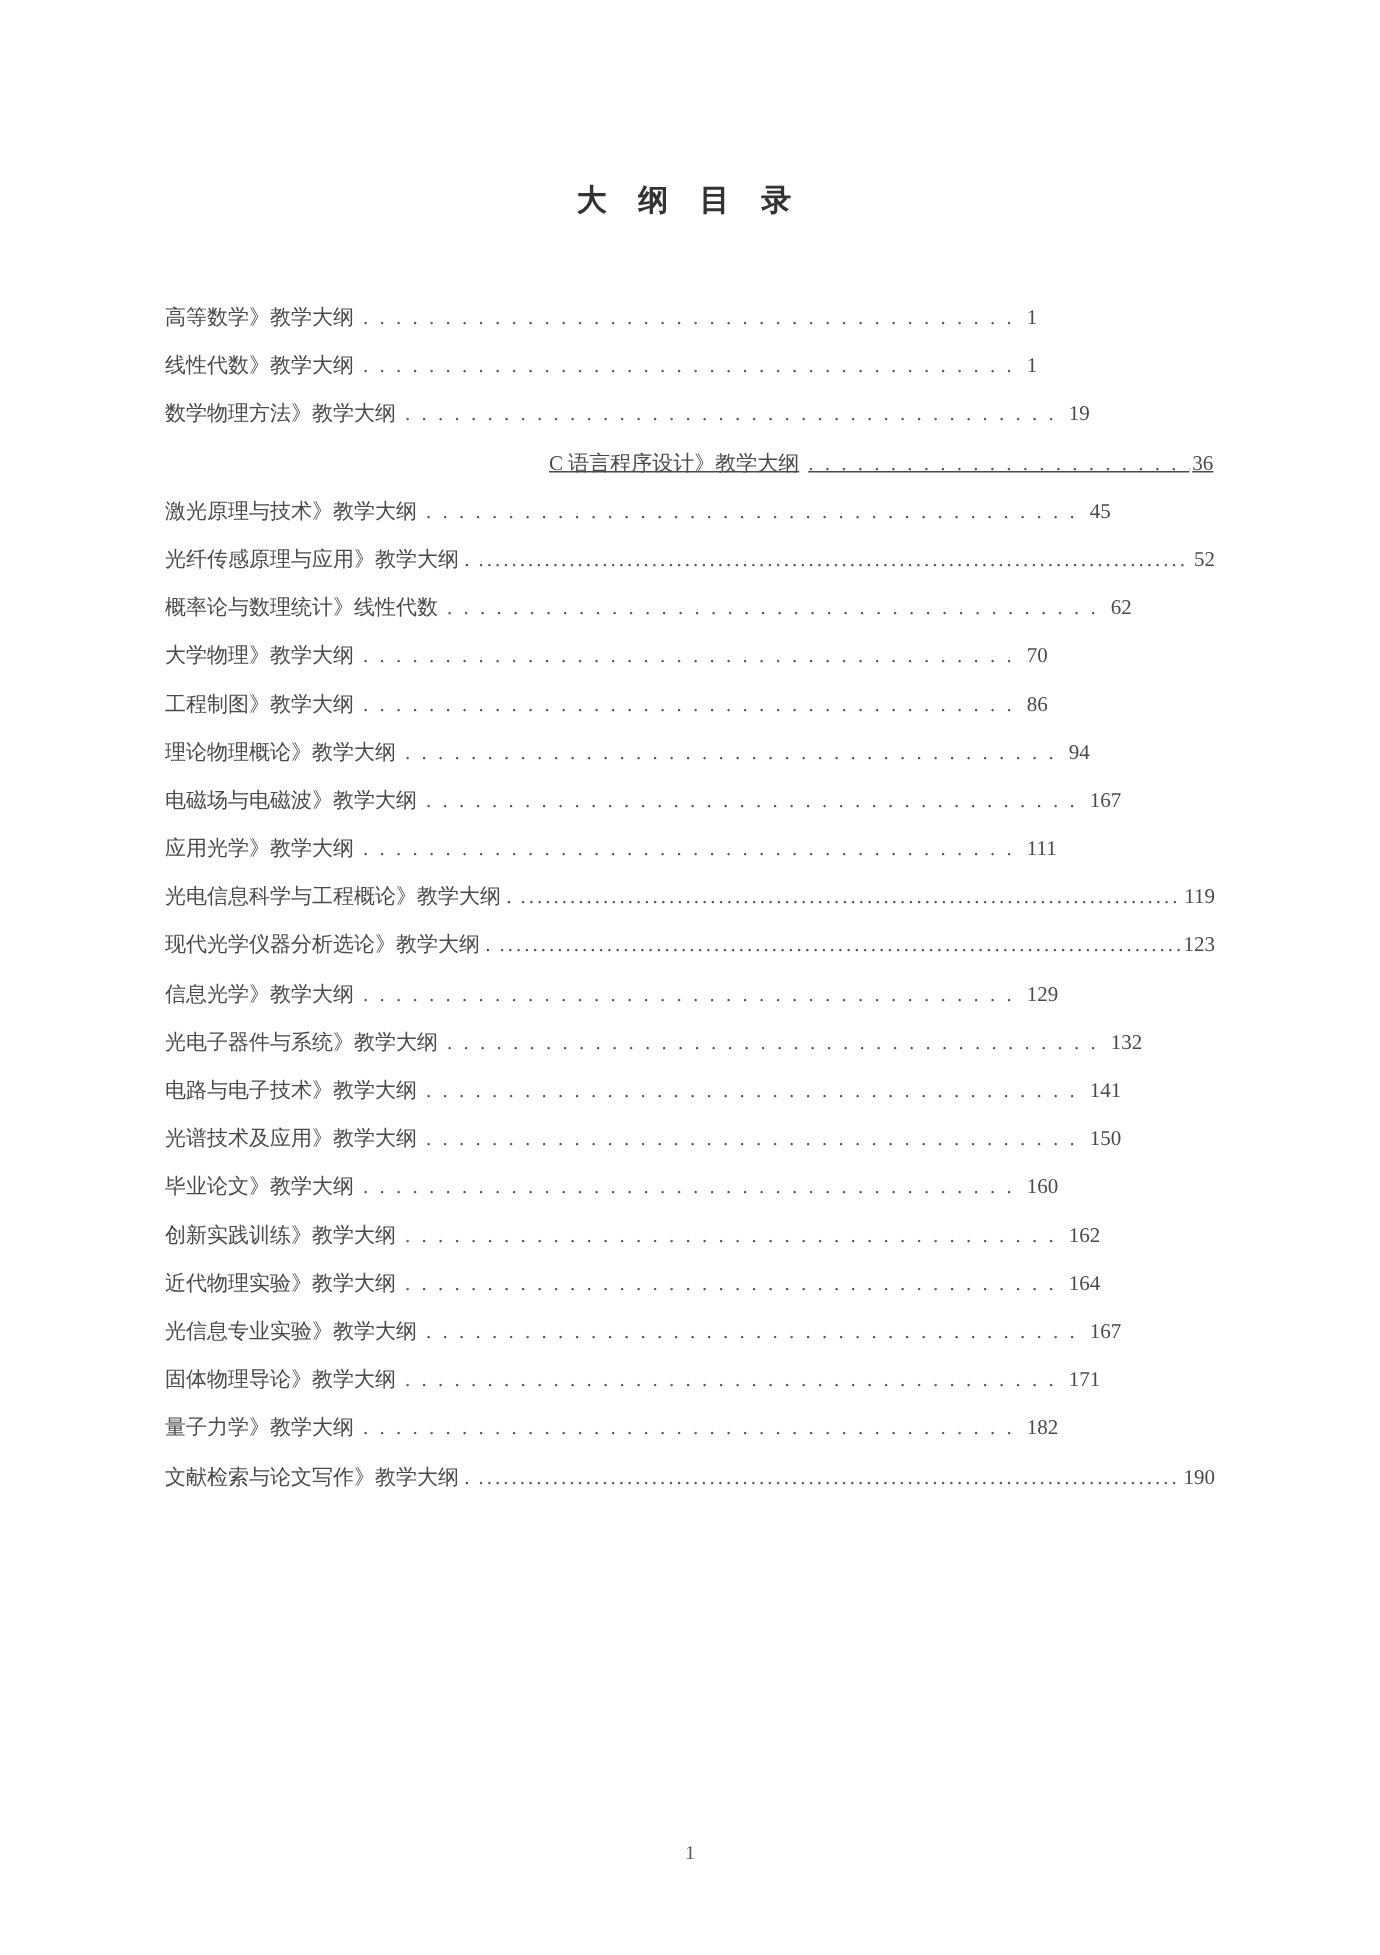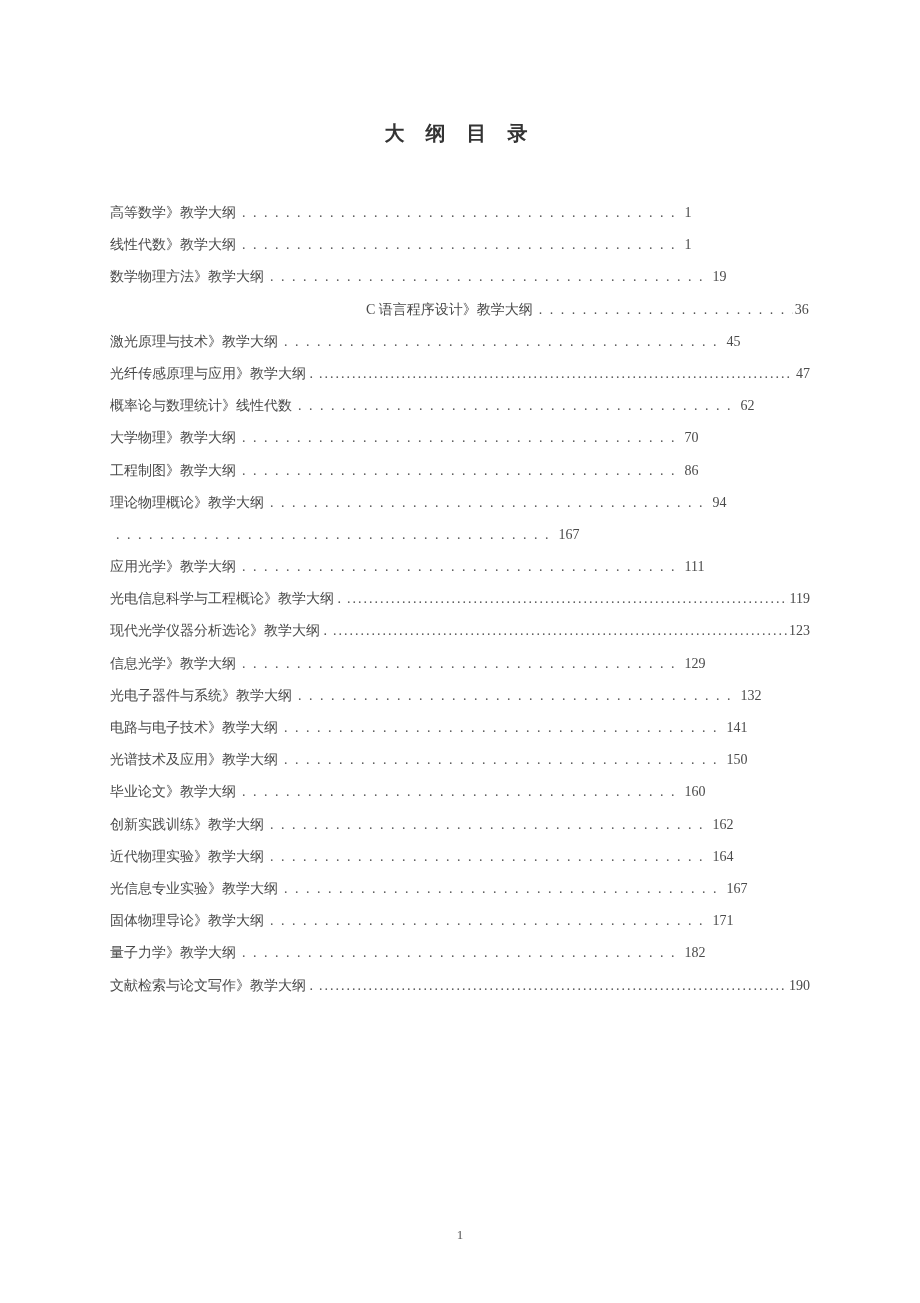--- a/index.html
+++ b/index.html
@@ -30,20 +30,21 @@
     .toc-entry {
       display: flex;
       align-items: baseline;
       font-size: 14px;
       line-height: 2.3;
       color: #4a4a4a;
       white-space: nowrap;
     }
     .toc-entry.indented {
       padding-left: 256px;
+      text-decoration: underline;
     }
     .toc-entry.indented .toc-leader {
       max-width: 260px;
     }
     .toc-label {
       flex: 0 0 auto;
     }
     .toc-leader {
       flex: 0 1 auto;
       overflow: hidden;
@@ -92,21 +93,21 @@
       <span class="toc-page">36</span>
     </div>
     <div class="toc-entry">
       <span class="toc-label">激光原理与技术》教学大纲</span>
       <span class="toc-leader"> .  .  .  .  .  .  .  .  .  .  .  .  .  .  .  .  .  .  .  .  .  .  .  .  .  .  .  .  .  .  .  .  .  .  .  .  .  .  .  .</span>
       <span class="toc-page">45</span>
     </div>
     <div class="toc-entry">
       <span class="toc-label">光纤传感原理与应用》教学大纲 .</span>
       <span class="toc-leader">......................................................................................</span>
-      <span class="toc-page">47</span>
+      <span class="toc-page">52</span>
     </div>
     <div class="toc-entry">
       <span class="toc-label">概率论与数理统计》线性代数</span>
       <span class="toc-leader"> .  .  .  .  .  .  .  .  .  .  .  .  .  .  .  .  .  .  .  .  .  .  .  .  .  .  .  .  .  .  .  .  .  .  .  .  .  .  .  .</span>
       <span class="toc-page">62</span>
     </div>
     <div class="toc-entry">
       <span class="toc-label">大学物理》教学大纲</span>
       <span class="toc-leader"> .  .  .  .  .  .  .  .  .  .  .  .  .  .  .  .  .  .  .  .  .  .  .  .  .  .  .  .  .  .  .  .  .  .  .  .  .  .  .  .</span>
       <span class="toc-page">70</span>
@@ -115,20 +116,21 @@
       <span class="toc-label">工程制图》教学大纲</span>
       <span class="toc-leader"> .  .  .  .  .  .  .  .  .  .  .  .  .  .  .  .  .  .  .  .  .  .  .  .  .  .  .  .  .  .  .  .  .  .  .  .  .  .  .  .</span>
       <span class="toc-page">86</span>
     </div>
     <div class="toc-entry">
       <span class="toc-label">理论物理概论》教学大纲</span>
       <span class="toc-leader"> .  .  .  .  .  .  .  .  .  .  .  .  .  .  .  .  .  .  .  .  .  .  .  .  .  .  .  .  .  .  .  .  .  .  .  .  .  .  .  .</span>
       <span class="toc-page">94</span>
     </div>
     <div class="toc-entry">
+      <span class="toc-label">电磁场与电磁波》教学大纲</span>
       <span class="toc-leader"> .  .  .  .  .  .  .  .  .  .  .  .  .  .  .  .  .  .  .  .  .  .  .  .  .  .  .  .  .  .  .  .  .  .  .  .  .  .  .  .</span>
       <span class="toc-page">167</span>
     </div>
     <div class="toc-entry">
       <span class="toc-label">应用光学》教学大纲</span>
       <span class="toc-leader"> .  .  .  .  .  .  .  .  .  .  .  .  .  .  .  .  .  .  .  .  .  .  .  .  .  .  .  .  .  .  .  .  .  .  .  .  .  .  .  .</span>
       <span class="toc-page">111</span>
     </div>
     <div class="toc-entry">
       <span class="toc-label">光电信息科学与工程概论》教学大纲 .</span>

